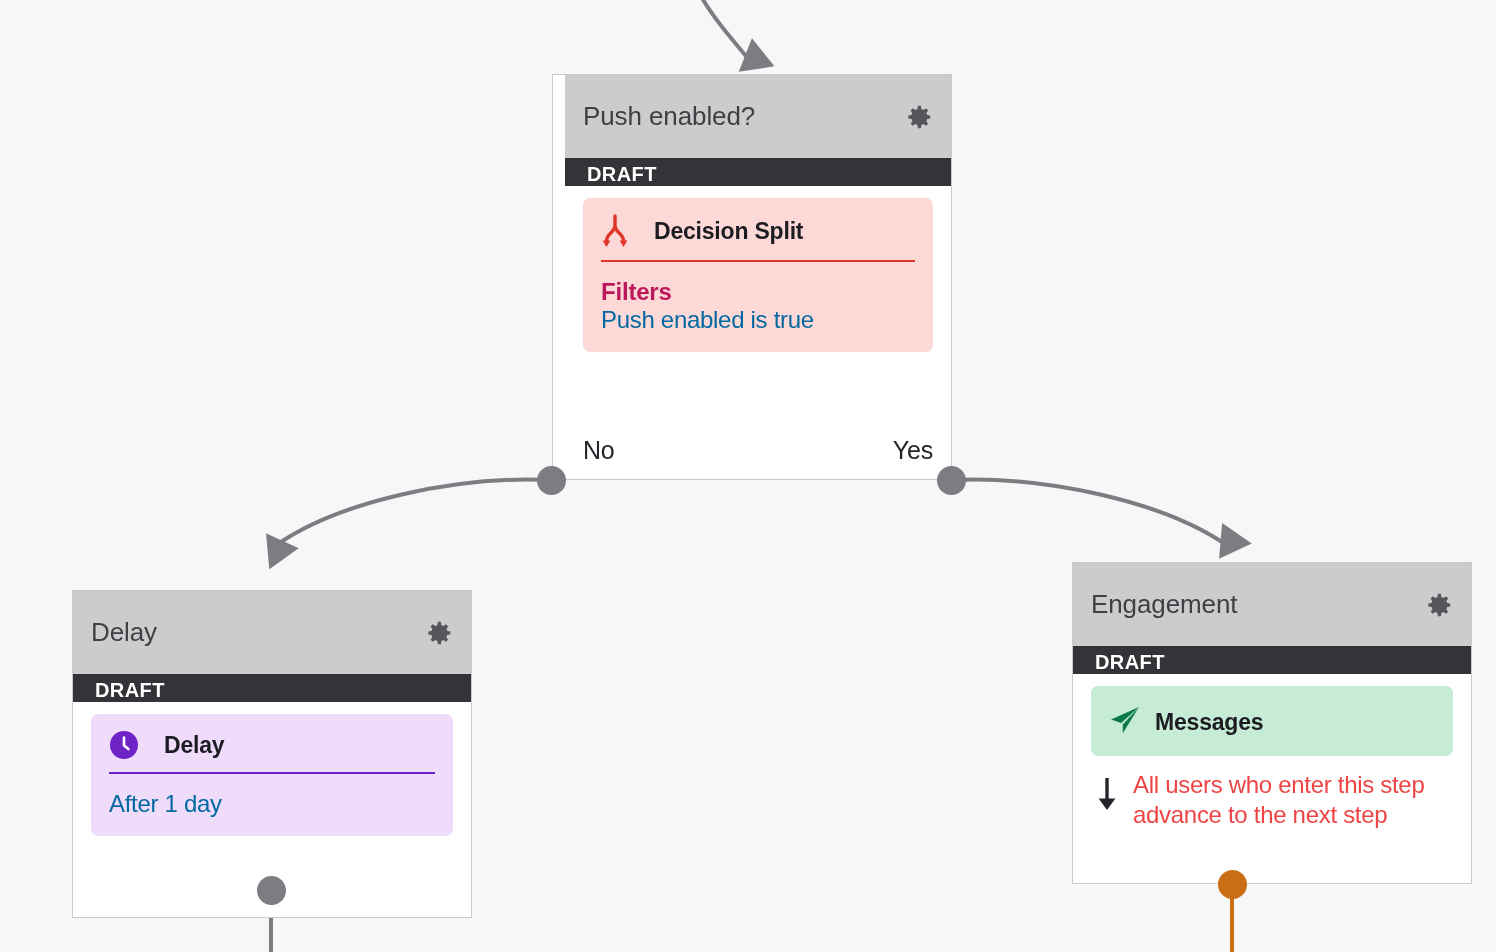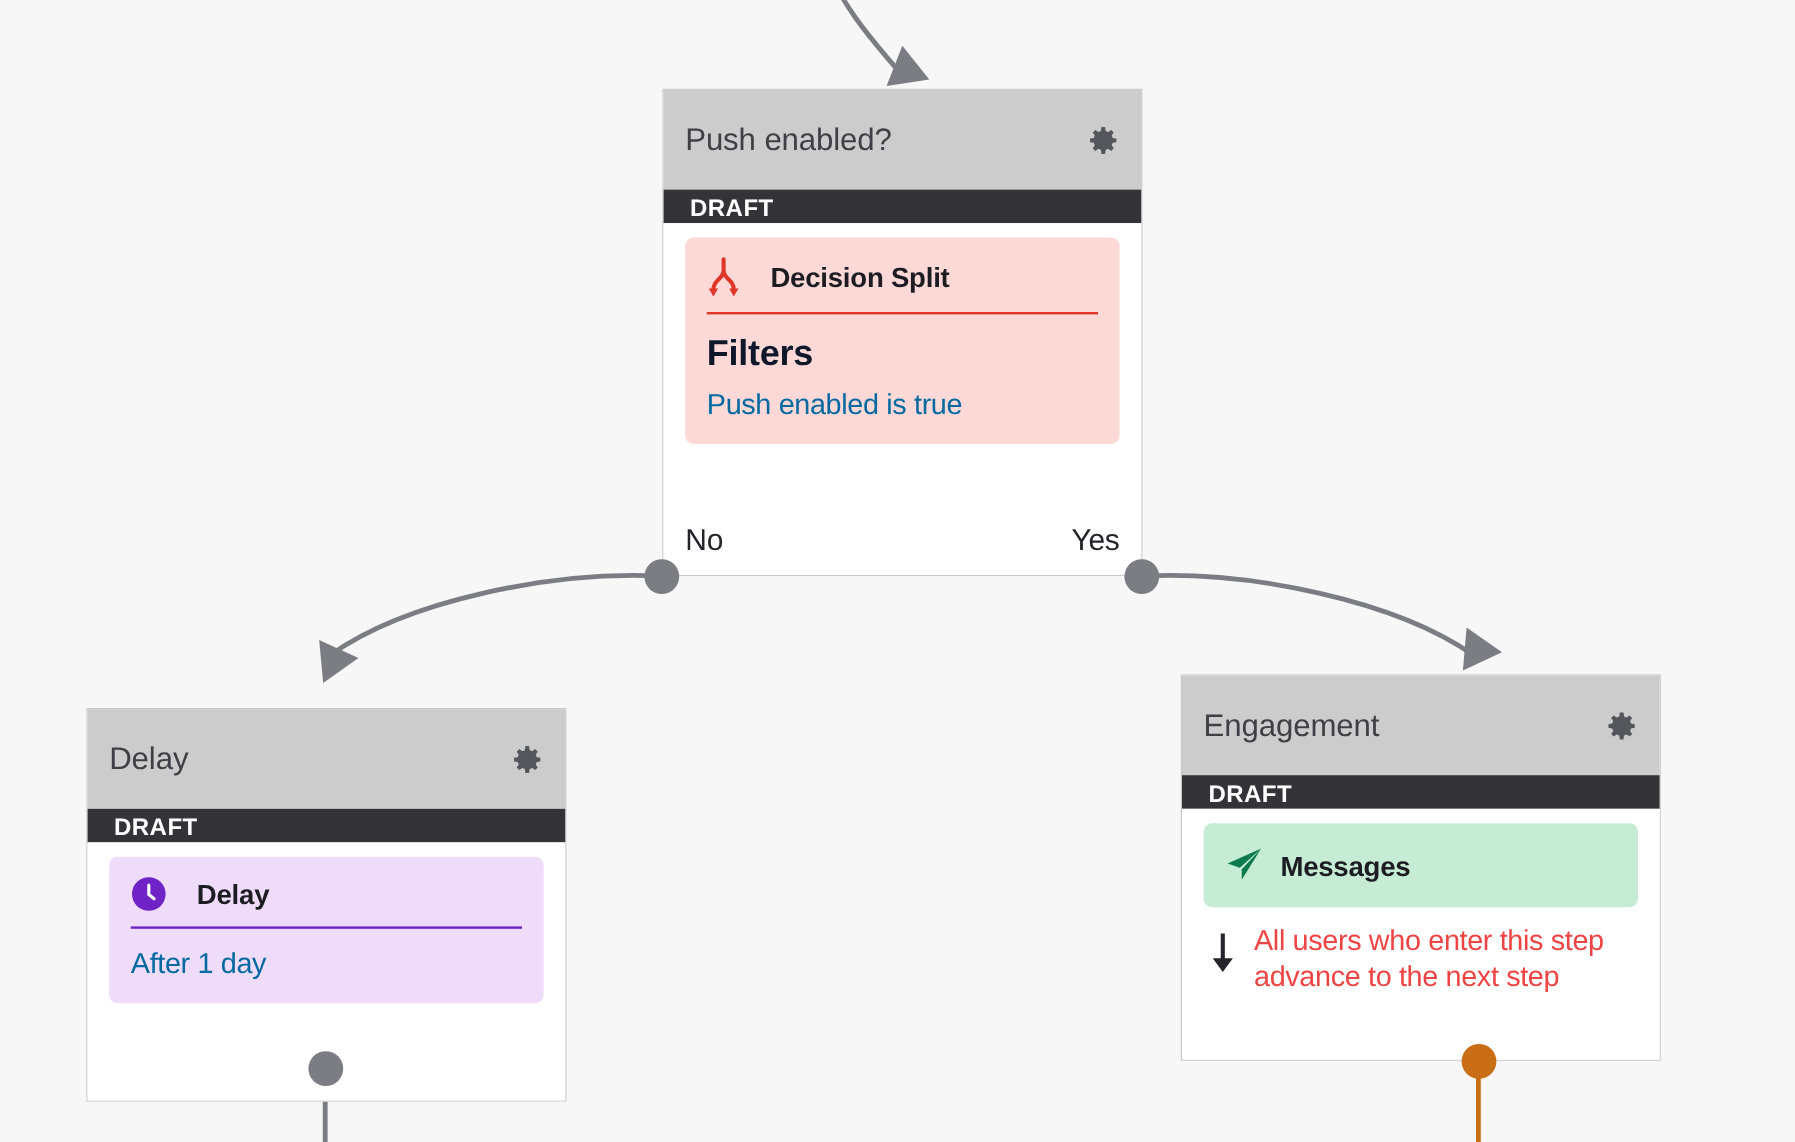--- a/index.html
+++ b/index.html
@@ -124,24 +124,24 @@
     margin: 0 18px;
   }
   .rule-red    { background: #e0362a; }
   .rule-purple { background: #6f22c6; }
 
   .chip-sub {
     padding: 16px 18px 18px 18px;
   }
 
   .sub-strong {
-    font-size: 30px;
+    font-size: 24px;
     font-weight: 700;
-    color: #0f172a;
-    margin-bottom: 12px;
+    color: #be185d;
+    margin-bottom: 0;
     letter-spacing: -0.2px;
   }
 
   .sub-text {
     font-size: 24px;
     font-weight: 400;
     color: #0369a1;
     letter-spacing: -0.3px;
   }
 
@@ -209,21 +209,21 @@
 
     <path d="M549,480 C460,476 340,500 275,546" fill="none" stroke="#7c7c83" stroke-width="4" marker-end="url(#arrowhead)"></path>
 
     <path d="M953,480 C1042,476 1162,500 1228,546" fill="none" stroke="#7c7c83" stroke-width="4" marker-end="url(#arrowhead)"></path>
 
     <path d="M271,890 L271,960" fill="none" stroke="#7c7c83" stroke-width="4"></path>
 
     <path d="M1232,884 L1232,960" fill="none" stroke="#ca6e15" stroke-width="4"></path>
   </svg>
 
-  <div class="node" style="left:552px; top:74px; width:400px; height:406px;">
+  <div class="node" style="left:552px; top:74px; width:400px; height:406px;padding-left:12px;">
     <div class="node-header">
       <span class="node-title">Push enabled?</span>
       <span class="gear-btn">
         <svg viewBox="0 0 24 24" width="30" height="30" aria-hidden="true">
           <path fill="#55555c" d="M12 8.2a3.8 3.8 0 1 0 0 7.6 3.8 3.8 0 0 0 0-7.6zm0 5.6a1.8 1.8 0 1 1 0-3.6 1.8 1.8 0 0 1 0 3.6z"></path>
           <path fill="#55555c" d="M21 13.2v-2.4l-2.4-.4a6.9 6.9 0 0 0-.7-1.7l1.4-2-1.7-1.7-2 1.4a6.9 6.9 0 0 0-1.7-.7L13.5 3h-2.4l-.4 2.7c-.6.15-1.15.4-1.7.7l-2-1.4L5.3 6.7l1.4 2c-.3.55-.55 1.1-.7 1.7L3.5 10.8v2.4l2.5.4c.15.6.4 1.15.7 1.7l-1.4 2 1.7 1.7 2-1.4c.55.3 1.1.55 1.7.7l.4 2.7h2.4l.4-2.7c.6-.15 1.15-.4 1.7-.7l2 1.4 1.7-1.7-1.4-2c.3-.55.55-1.1.7-1.7l2.4-.4z"></path>
         </svg>
       </span>
     </div>
     <div class="status-bar">
@@ -284,21 +284,21 @@
         <div class="chip-rule rule-purple"></div>
         <div class="chip-sub">
           <div class="sub-text">After 1 day</div>
         </div>
       </div>
     </div>
   </div>
 
   <div class="handle handle-gray" style="left:257px; top:876px; width:29px; height:29px;"></div>
 
-  <div class="node" style="left:984px; top:562px; width:400px; height:322px;">
+  <div class="node" style="left:1072px; top:562px; width:400px; height:322px;">
     <div class="node-header">
       <span class="node-title">Engagement</span>
       <span class="gear-btn">
         <svg viewBox="0 0 24 24" width="30" height="30" aria-hidden="true">
           <path fill="#55555c" d="M12 8.2a3.8 3.8 0 1 0 0 7.6 3.8 3.8 0 0 0 0-7.6zm0 5.6a1.8 1.8 0 1 1 0-3.6 1.8 1.8 0 0 1 0 3.6z"></path>
           <path fill="#55555c" d="M21 13.2v-2.4l-2.4-.4a6.9 6.9 0 0 0-.7-1.7l1.4-2-1.7-1.7-2 1.4a6.9 6.9 0 0 0-1.7-.7L13.5 3h-2.4l-.4 2.7c-.6.15-1.15.4-1.7.7l-2-1.4L5.3 6.7l1.4 2c-.3.55-.55 1.1-.7 1.7L3.5 10.8v2.4l2.5.4c.15.6.4 1.15.7 1.7l-1.4 2 1.7 1.7 2-1.4c.55.3 1.1.55 1.7.7l.4 2.7h2.4l.4-2.7c.6-.15 1.15-.4 1.7-.7l2 1.4 1.7-1.7-1.4-2c.3-.55.55-1.1.7-1.7l2.4-.4z"></path>
         </svg>
       </span>
     </div>
     <div class="status-bar">

